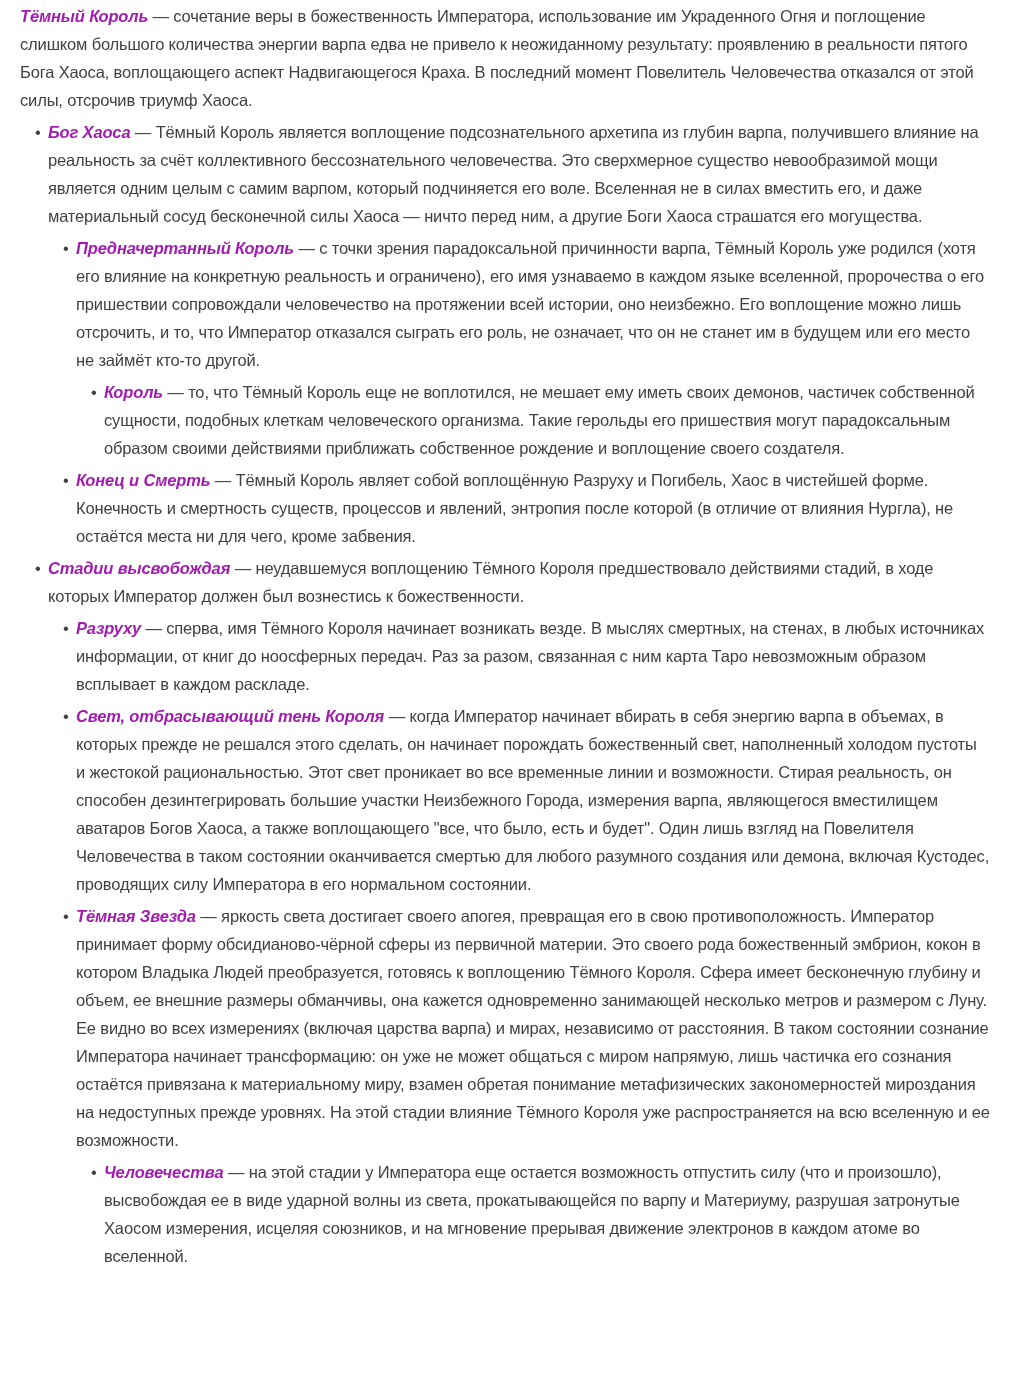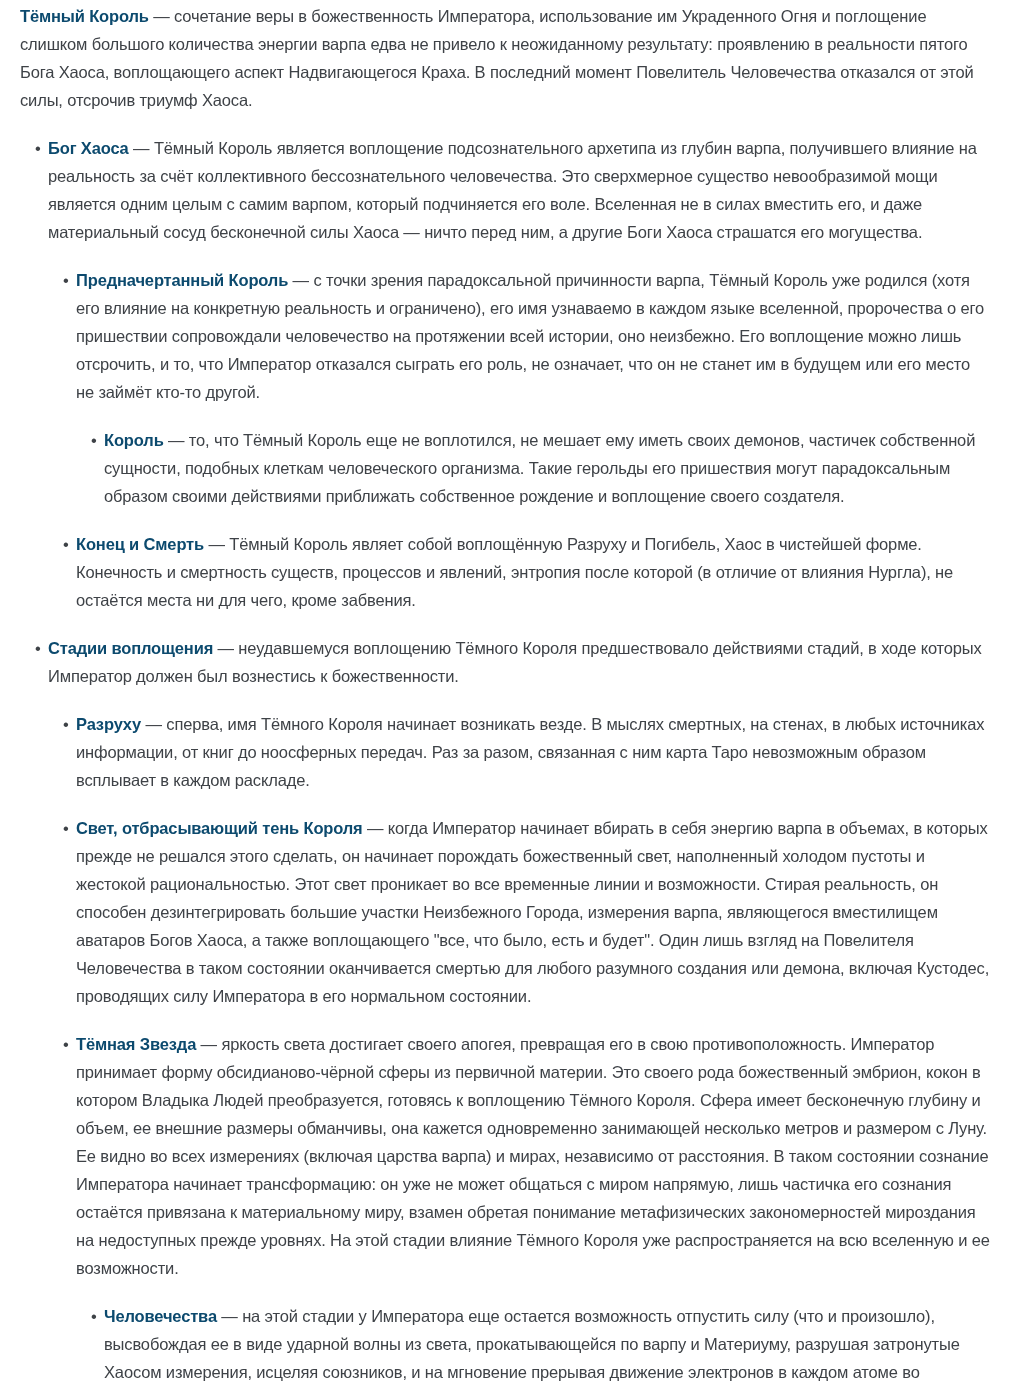--- a/index.html
+++ b/index.html
@@ -19,29 +19,30 @@
     color: #3e4247;
   }
   .doc {
     padding: 2px 26px 0 20px;
   }
   p.intro {
     margin: 0;
   }
   b.term {
     font-weight: 700;
-    color: #0c4a6e;
+    color: #a21caf;
+    font-style: italic;
   }
   ul {
     margin: 0;
     padding: 0 0 0 28px;
     list-style: none;
   }
   li {
-    margin-top: 20px;
+    margin-top: 4px;
     position: relative;
   }
   li::before {
     content: "\2022";
     position: absolute;
     left: -13px;
     top: 0;
     color: #3e4247;
   }
 </style>
@@ -68,21 +69,21 @@
         </li>
 
         <li>
           <b class="term">Конец и Смерть</b> <span>— Тёмный Король являет собой воплощённую Разруху и Погибель, Хаос в чистейшей форме. Конечность и смертность существ, процессов и явлений, энтропия после которой (в отличие от влияния Нургла), не остаётся места ни для чего, кроме забвения.</span>
         </li>
 
       </ul>
     </li>
 
     <li>
-      <b class="term">Стадии воплощения</b> <span>— неудавшемуся воплощению Тёмного Короля предшествовало действиями стадий, в ходе которых Император должен был вознестись к божественности.</span>
+      <b class="term">Стадии высвобождая</b> <span>— неудавшемуся воплощению Тёмного Короля предшествовало действиями стадий, в ходе которых Император должен был вознестись к божественности.</span>
       <ul>
 
         <li>
           <b class="term">Разруху</b> <span>— сперва, имя Тёмного Короля начинает возникать везде. В мыслях смертных, на стенах, в любых источниках информации, от книг до ноосферных передач. Раз за разом, связанная с ним карта Таро невозможным образом всплывает в каждом раскладе.</span>
         </li>
 
         <li>
           <b class="term">Свет, отбрасывающий тень Короля</b> <span>— когда Император начинает вбирать в себя энергию варпа в объемах, в которых прежде не решался этого сделать, он начинает порождать божественный свет, наполненный холодом пустоты и жестокой рациональностью. Этот свет проникает во все временные линии и возможности. Стирая реальность, он способен дезинтегрировать большие участки Неизбежного Города, измерения варпа, являющегося вместилищем аватаров Богов Хаоса, а также воплощающего "все, что было, есть и будет". Один лишь взгляд на Повелителя Человечества в таком состоянии оканчивается смертью для любого разумного создания или демона, включая Кустодес, проводящих силу Императора в его нормальном состоянии.</span>
         </li>
 

